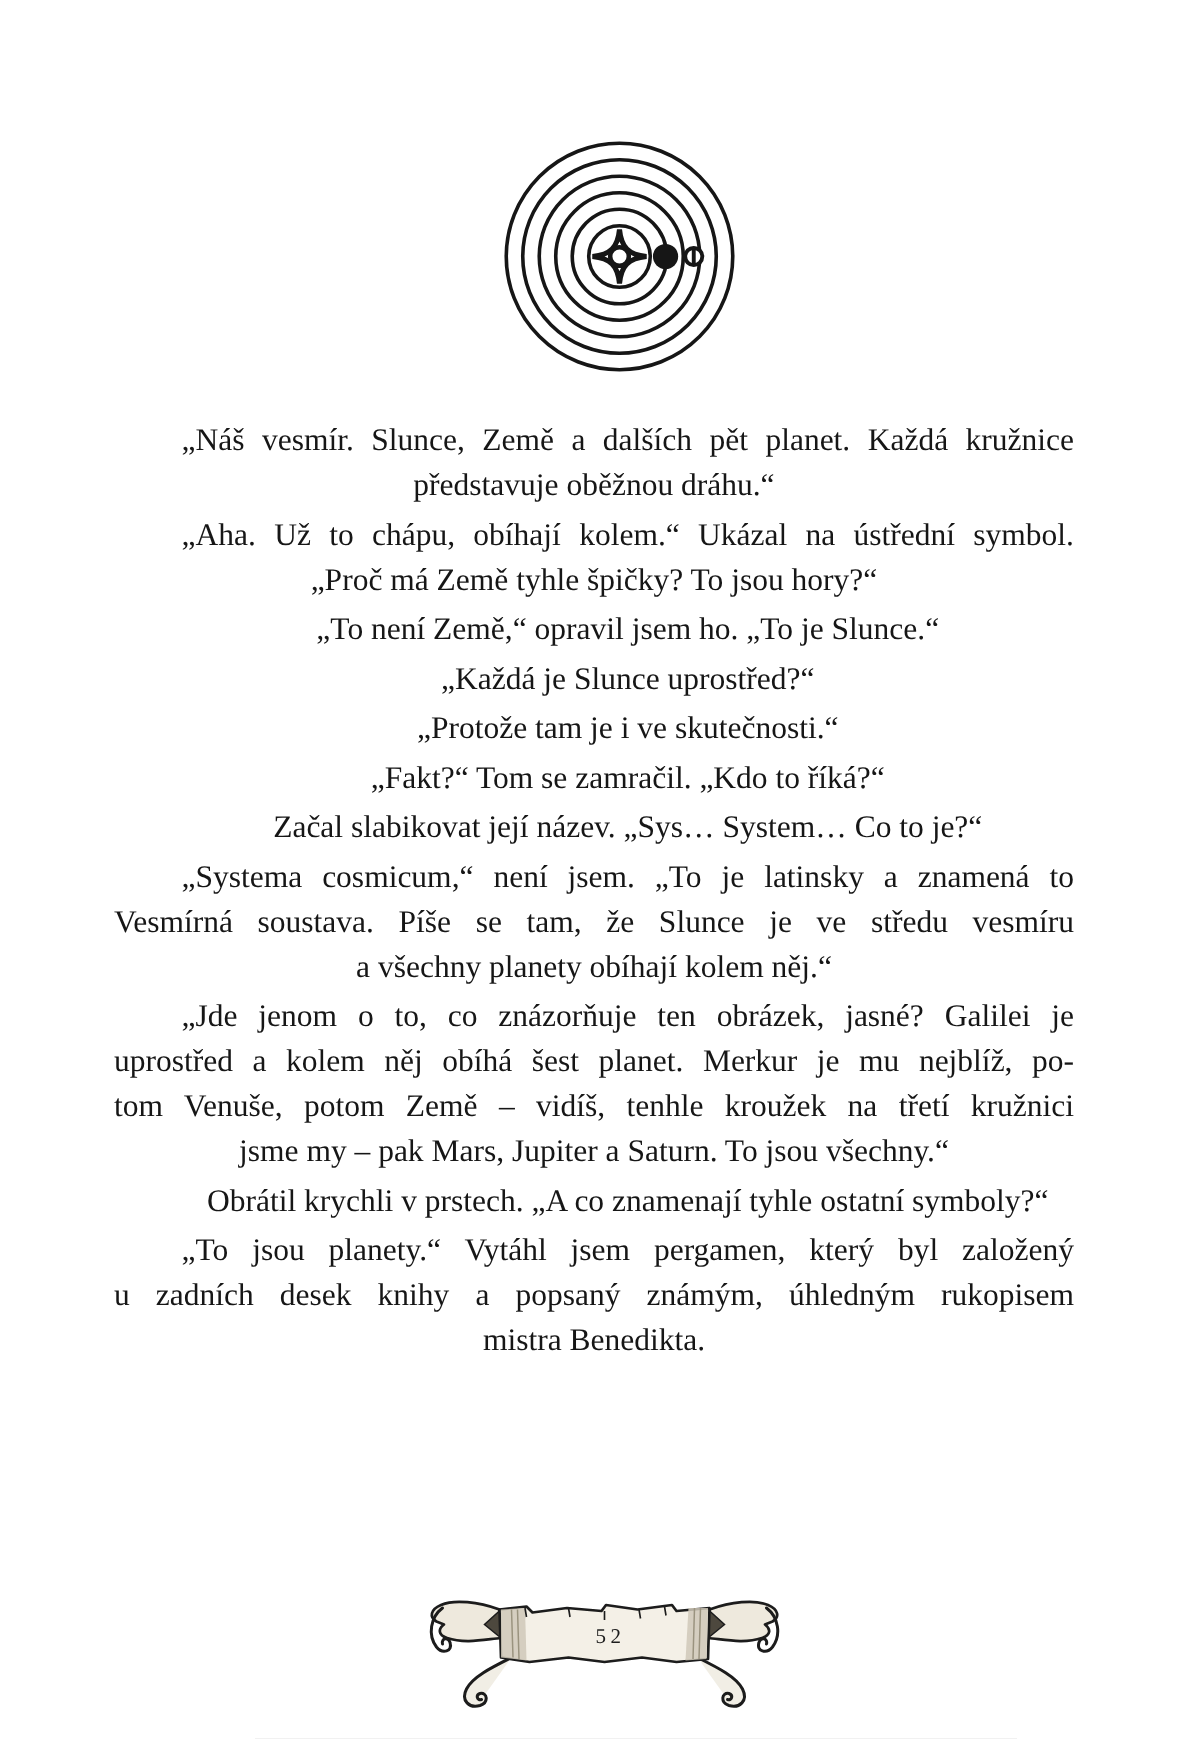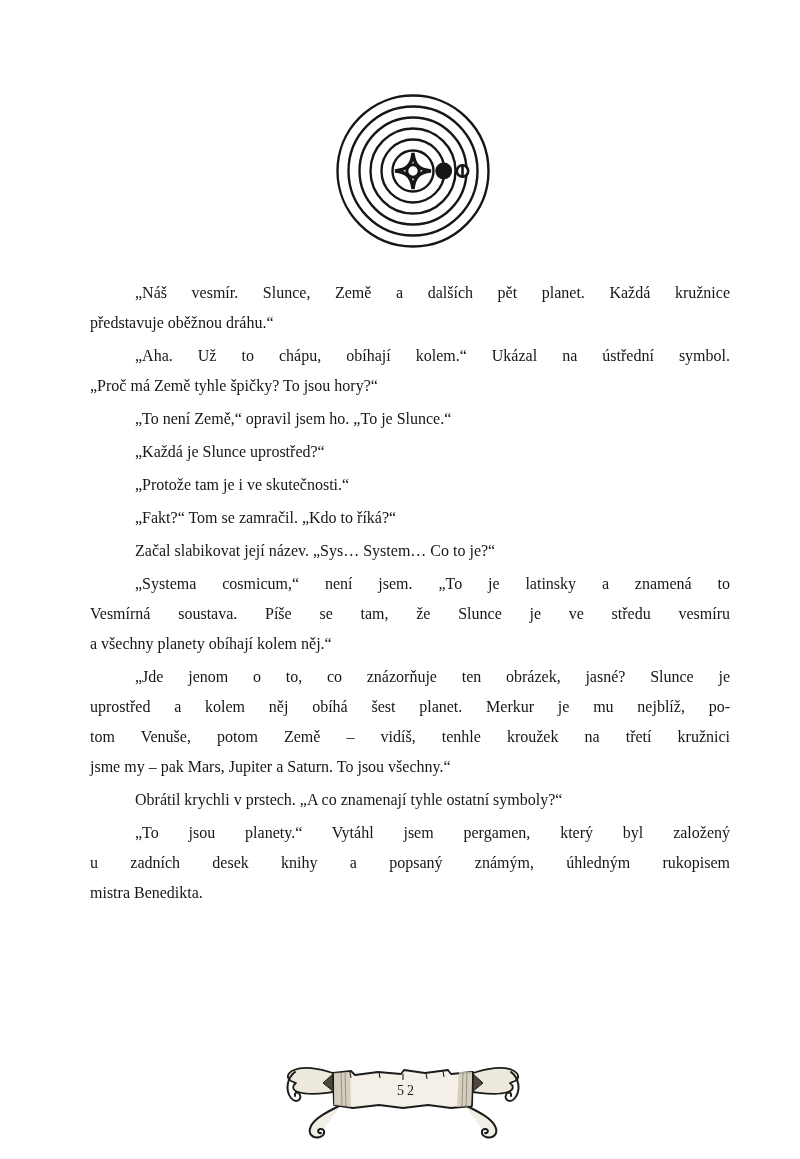--- a/index.html
+++ b/index.html
@@ -10,26 +10,26 @@
     background:#ffffff;
     font-family:"Liberation Serif","DejaVu Serif",serif;
     color:#161616;
     overflow:hidden;
   }
   .illustration {
     position:absolute; left:328px; top:86px;
     width:170px; height:170px;
   }
   .text-block {
-    position:absolute; left:90px; top:278px; width:640px;
-    font-size:16px; line-height:30px;
+    position:absolute; left:76px; top:278px; width:640px;
+    font-size:21px; line-height:30px;
   }
   .para { margin:0 0 3px 0; }
   .line { text-align:justify; text-align-last:justify; }
-  .line.last { text-align:left; text-align-last:auto; white-space:nowrap; }
+  .line.last { text-align:center; text-align-last:auto; white-space:nowrap; }
   .line.first { text-indent:45px; }
   .it { }
   .banner {
     position:absolute; left:283px; top:1058px;
     width:240px; height:88px;
   }
   .banner text {
     font-family:"Liberation Serif","DejaVu Serif",serif;
   }
 </style>
@@ -81,21 +81,21 @@
       </div>
       <div class="para">
         <div class="line first last"><span>Začal slabikovat její název. „</span><span class="it">Sys… System…</span><span> Co to je?“</span></div>
       </div>
       <div class="para">
         <div class="line first"><span>„</span><span class="it">Systema cosmicum</span><span>,“ není jsem. „To je latinsky a znamená to</span></div>
         <div class="line"><span>Vesmírná soustava. Píše se tam, že Slunce je ve středu vesmíru</span></div>
         <div class="line last"><span>a všechny planety obíhají kolem něj.“</span></div>
       </div>
       <div class="para">
-        <div class="line first"><span>„Jde jenom o to, co znázorňuje ten obrázek, jasné? Slunce je</span></div>
+        <div class="line first"><span>„Jde jenom o to, co znázorňuje ten obrázek, jasné? Galilei je</span></div>
         <div class="line"><span>uprostřed a kolem něj obíhá šest planet. Merkur je mu nejblíž, po-</span></div>
         <div class="line"><span>tom Venuše, potom Země – vidíš, tenhle kroužek na třetí kružnici</span></div>
         <div class="line last"><span>jsme my – pak Mars, Jupiter a Saturn. To jsou všechny.“</span></div>
       </div>
       <div class="para">
         <div class="line first last"><span>Obrátil krychli v prstech. „A co znamenají tyhle ostatní symboly?“</span></div>
       </div>
       <div class="para">
         <div class="line first"><span>„To jsou planety.“ Vytáhl jsem pergamen, který byl založený</span></div>
         <div class="line"><span>u zadních desek knihy a popsaný známým, úhledným rukopisem</span></div>

